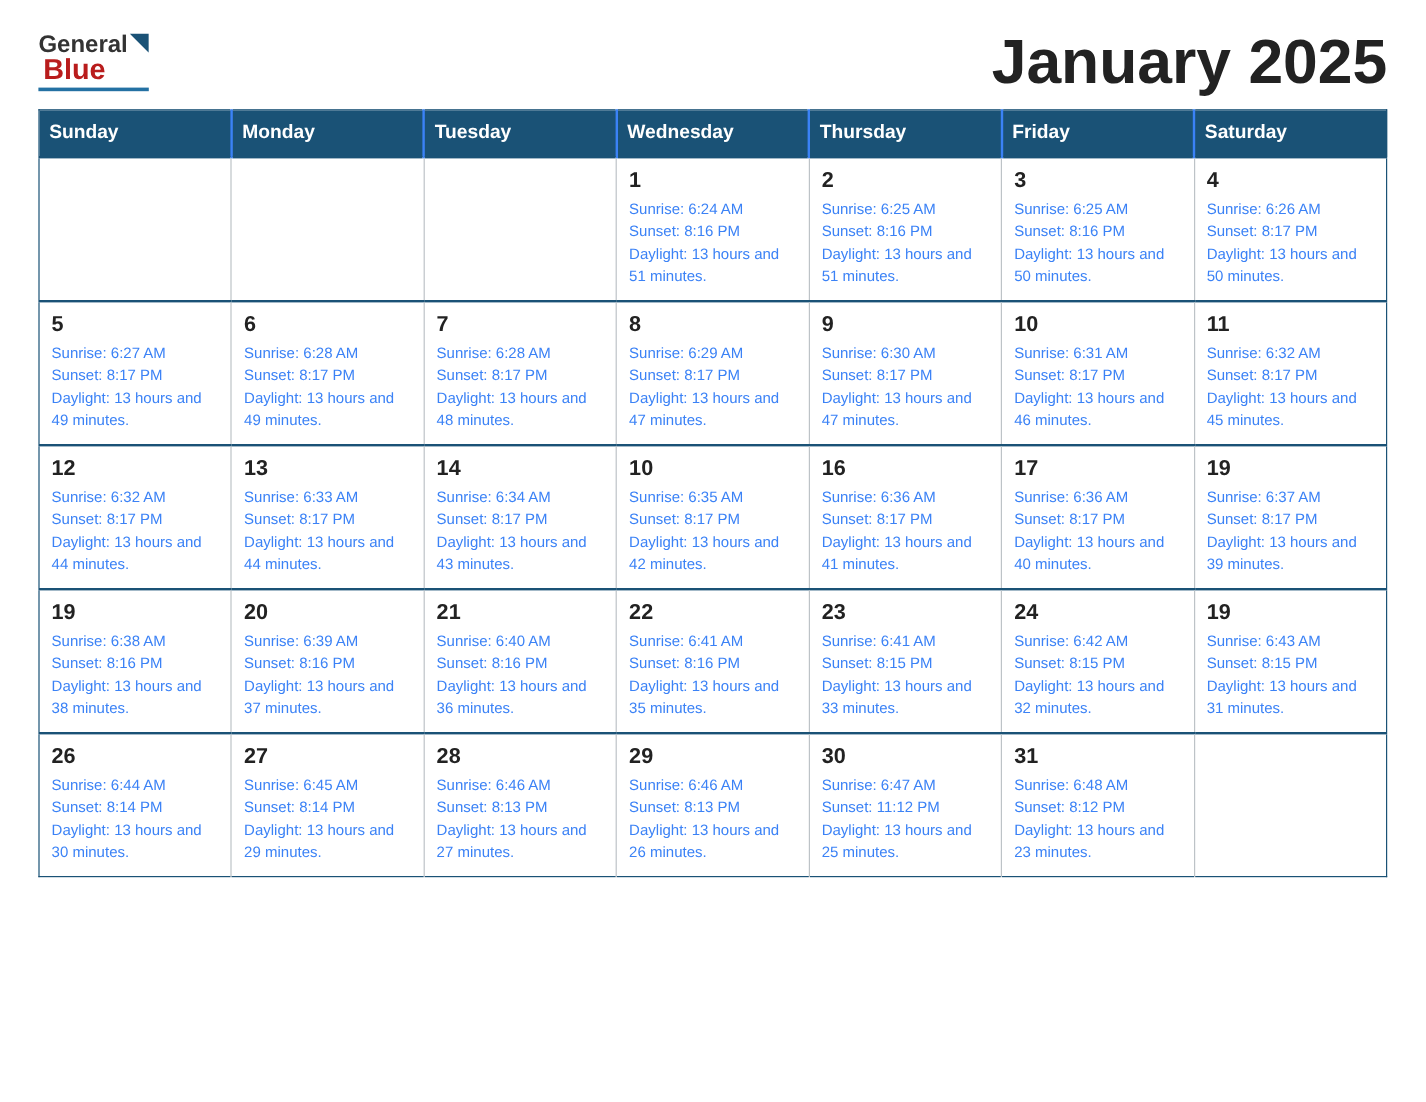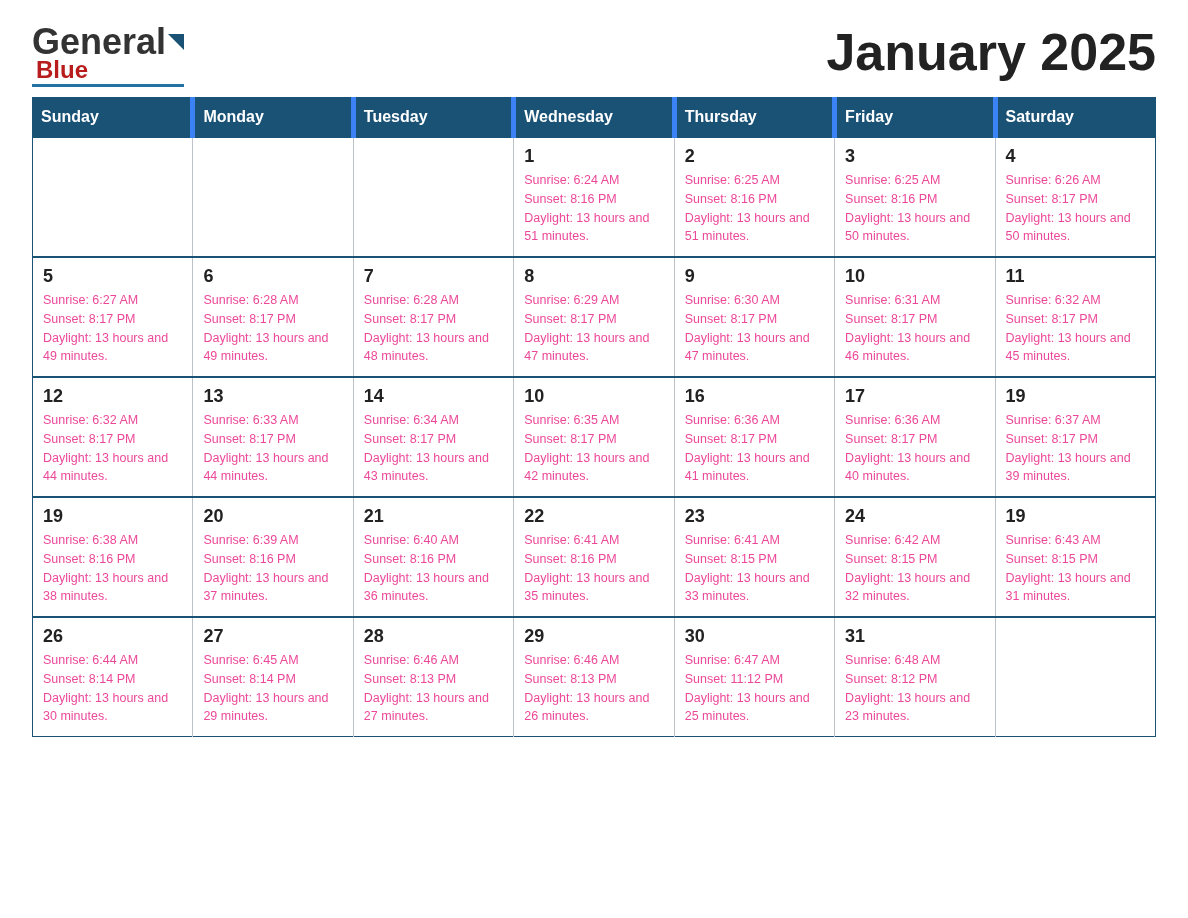--- a/index.html
+++ b/index.html
@@ -15,21 +15,21 @@
       justify-content: space-between;
       align-items: flex-start;
       margin-bottom: 8px;
     }
     .logo {
       display: flex;
       flex-direction: column;
       align-items: flex-start;
     }
     .logo-general {
-      font-size: 36px;
+      font-size: 20px;
       font-weight: bold;
       color: #333;
       line-height: 1;
     }
     .logo-blue {
       font-size: 24px;
       font-weight: bold;
       color: #b91c1c;
       line-height: 1;
       margin-top: -2px;
@@ -62,21 +62,21 @@
       margin-top: 10px;
       border: 1.5px solid #1a5276;
     }
     .calendar thead tr th {
       background: #1a5276;
       color: #fff;
       font-size: 16px;
       font-weight: bold;
       padding: 10px 8px;
       text-align: left;
-      border-right: 5px solid #3b82f6;
+      border-right: 2px solid #3b82f6;
     }
     .calendar thead tr th:last-child {
       border-right: none;
       margin-left: 24px;
     }
     .calendar tbody tr td {
       vertical-align: top;
       padding: 8px 10px 10px 10px;
       border-top: 2px solid #1a5276;
       border-right: 1px solid #bdc3c7;
@@ -90,21 +90,21 @@
     }
     .day-number {
       font-size: 18px;
       font-weight: bold;
       color: #222;
       margin-bottom: 4px;
       display: block;
     }
     .day-info {
       font-size: 12.5px;
-      color: #ec4899;
+      color: #3b82f6;
       line-height: 1.5;
     }
     .empty-cell {
       background: #fff;
     }
   </style>
 </head>
 <body>
 
 <div class="header">

